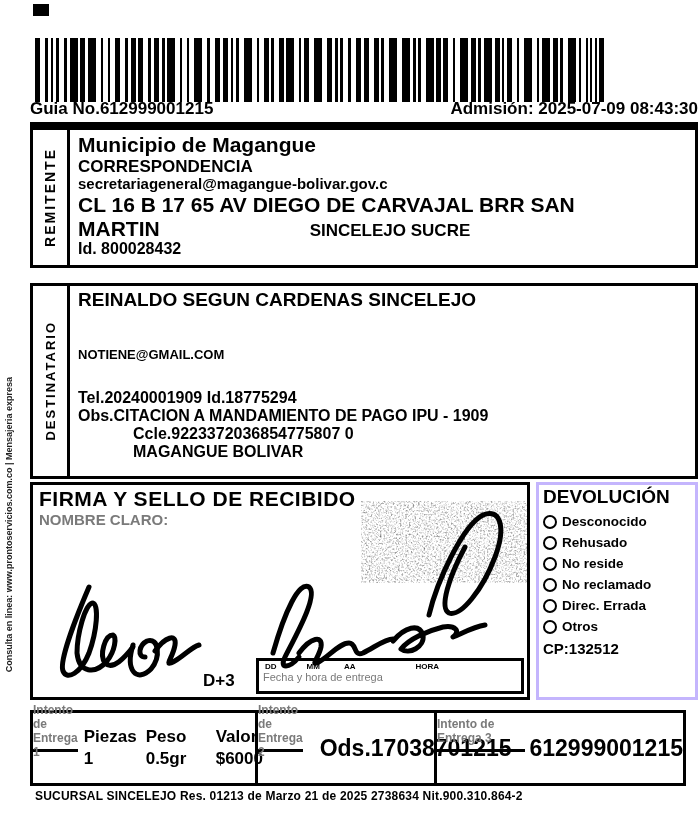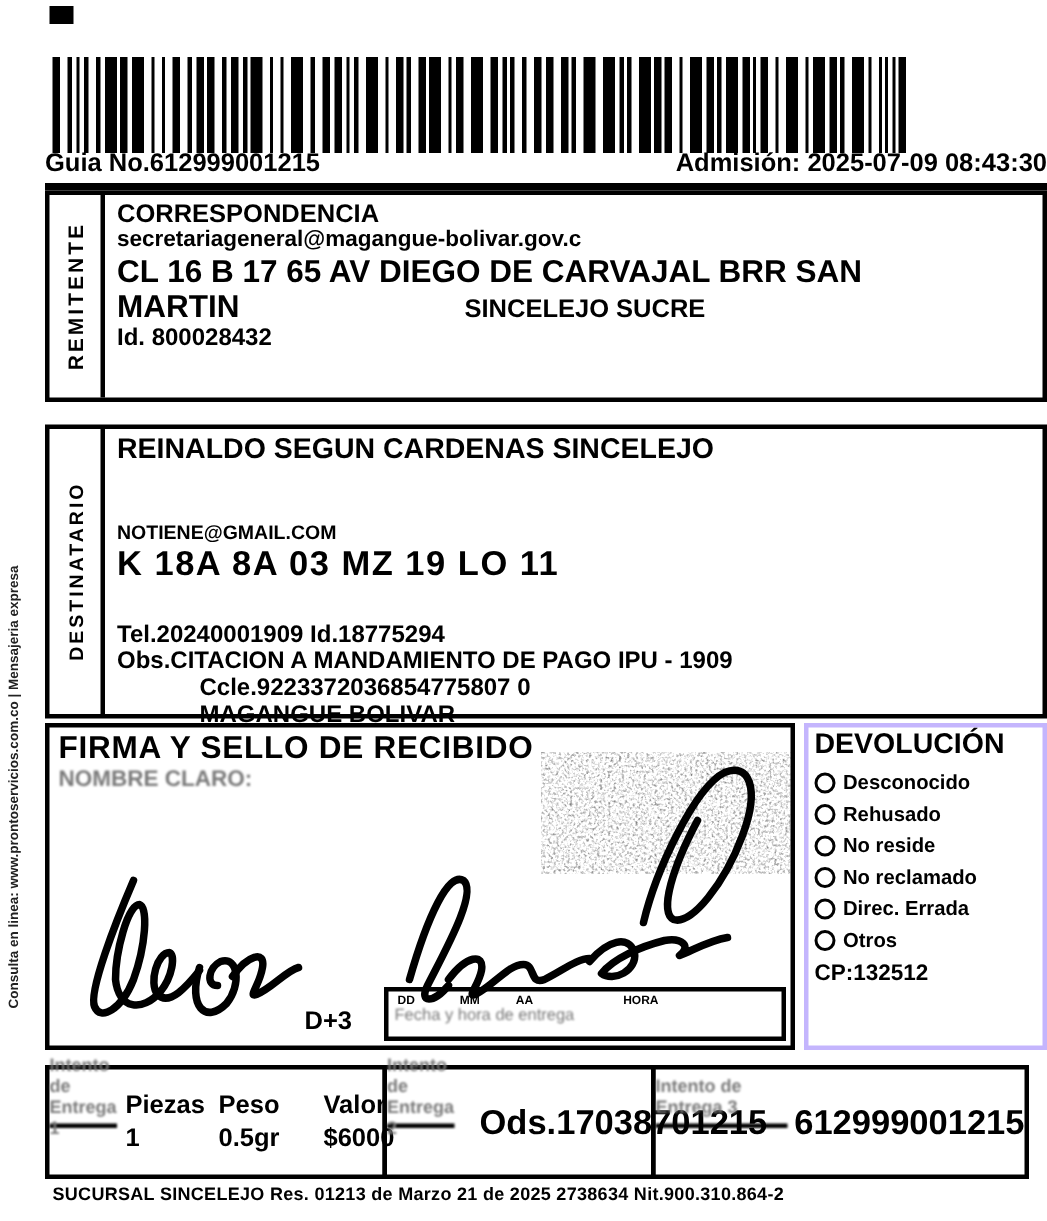--- a/index.html
+++ b/index.html
@@ -170,39 +170,39 @@
 <div class="abs smudge" id="guia-line">
   <span>Guia No.612999001215</span>
   <span class="right">Admisión: 2025-07-09 08:43:30</span>
 </div>
 
 <div class="abs frame" id="remitente">
   <div class="vcell">
     <span>REMITENTE</span>
   </div>
   <div class="content smudge">
+    <div class="rem-name">Municipio de Magangue</div>
     <div class="rem-dept">CORRESPONDENCIA</div>
     <div class="rem-email">secretariageneral@magangue-bolivar.gov.c</div>
     <div class="rem-addr1">CL 16 B 17 65 AV DIEGO DE CARVAJAL BRR SAN</div>
     <div class="rem-row">
       <span class="rem-addr2">MARTIN</span>
       <span class="rem-city">SINCELEJO SUCRE</span>
     </div>
     <div class="rem-id">Id. 800028432</div>
   </div>
 </div>
 
 <div class="abs frame" id="destinatario">
   <div class="vcell">
     <span style="font-size:13px">DESTINATARIO</span>
   </div>
   <div class="content smudge">
     <div class="des-name">REINALDO SEGUN CARDENAS SINCELEJO</div>
     <div class="des-email">NOTIENE@GMAIL.COM</div>
-    <div class="des-addr">K 18A 8A 03 MZ 19 LO 11</div>
     <div class="des-tel">Tel.20240001909 Id.18775294</div>
     <div class="des-obs">Obs.CITACION A MANDAMIENTO DE PAGO IPU - 1909</div>
     <div class="des-row">
       <span class="des-ccle">Ccle.9223372036854775807 0</span>
       <span class="des-city">MAGANGUE BOLIVAR</span>
     </div>
   </div>
 </div>
 
 <div class="abs" id="firma">

